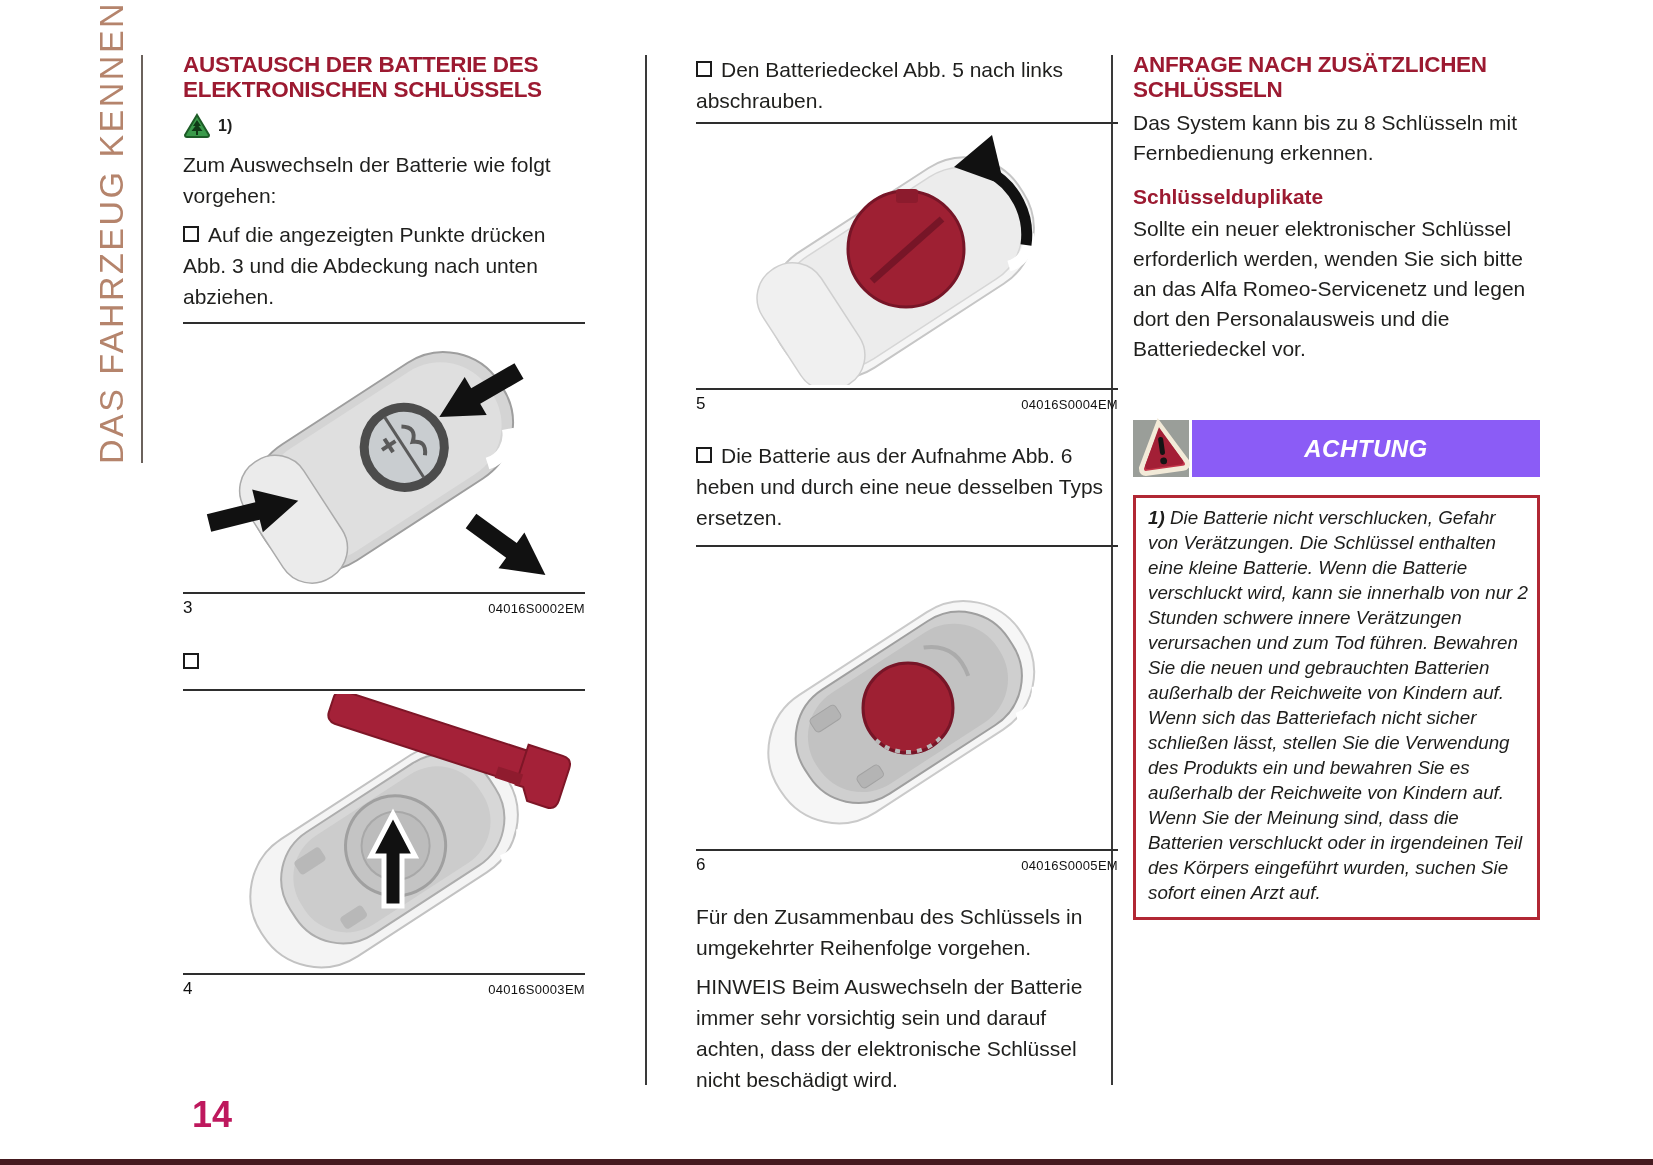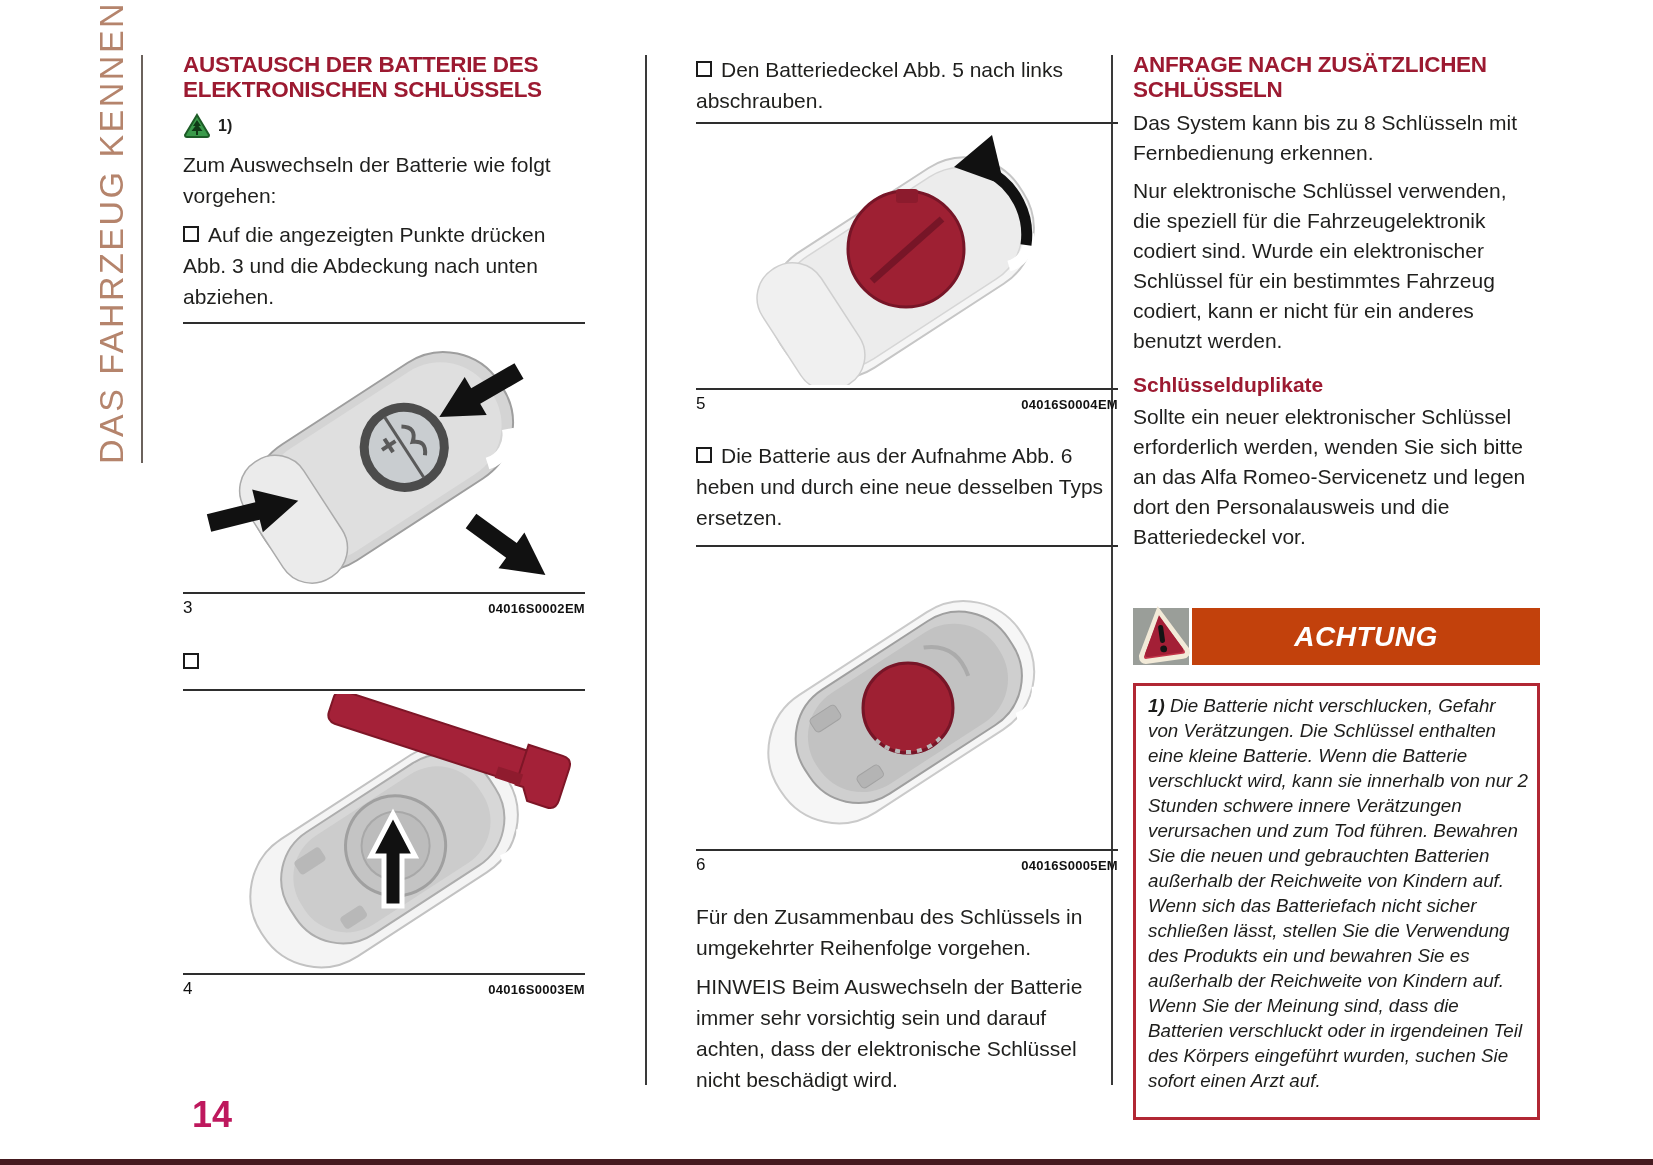--- a/index.html
+++ b/index.html
@@ -32,31 +32,31 @@
     display:inline-block; width:12px; height:12px; border:2.5px solid #1a1a1a;
     margin-right:9px; transform:translateY(0px); background:#ffffff;
   }
   .footnote-row{display:flex; align-items:center; gap:7px; margin-top:9px; height:30px;}
   .footnote-row b{font-size:16px; font-weight:700;}
   
   .fig{margin-top:10px; border-top:2px solid #2e2e2e; border-bottom:2px solid #2e2e2e; padding:3px 0;}
   .fig svg{display:block;}
   .figcap{display:flex; justify-content:space-between; align-items:baseline; margin-top:4px;}
   .figcap .num{font-size:17px; font-weight:400; color:#111;}
-  .figcap .code{font-size:13px; font-weight:700; letter-spacing:0.3px; color:#111;}
+  .figcap .code{font-size:13px; font-weight:400; letter-spacing:0.3px; color:#111;}
   
   .warnbar{display:flex; gap:3px; margin-top:56px; height:57px;}
   .warnbar .iconcell{position:relative; width:56px; background:#9A9E99; flex:none;}
   .warnbar .iconcell svg{position:absolute; left:-2px; top:-5px;}
   .warnbar .title{
-    flex:1; background:#c2410c; display:flex; align-items:center; justify-content:center;
-    color:#ffffff; font-size:28px; font-weight:700; font-style:italic; letter-spacing:0.5px;
+    flex:1; background:#8b5cf6; display:flex; align-items:center; justify-content:center;
+    color:#ffffff; font-size:24px; font-weight:700; font-style:italic; letter-spacing:0.5px;
   }
   .warnbox{
-    margin-top:18px; border:3px solid #B12734; padding:7px 9px 24px 12px;
+    margin-top:18px; border:3px solid #B12734; padding:7px 9px 12px 12px;
     font-style:italic; font-size:18.8px; line-height:25px; color:#1d1d1b; box-sizing:border-box;
   }
   .warnbox b{font-weight:700;}
   
   #page-number{position:absolute; left:192px; top:1094px; font-size:36px; font-weight:800; color:#be185d;}
   #footer-bar{position:absolute; left:0; bottom:0; width:1653px; height:6px; background:#451A1F;}
 </style>
 </head>
 <body>
 
@@ -178,21 +178,20 @@
       <span class="code">04016S0005EM</span>
     </div>
 
     <p style="margin-top:26px">Für den Zusammenbau des Schlüssels in umgekehrter Reihenfolge vorgehen.</p>
     <p>HINWEIS Beim Auswechseln der Batterie immer sehr vorsichtig sein und darauf achten, dass der elektronische Schlüssel nicht beschädigt wird.</p>
   </div>
 
   <div id="col3" class="col">
     <h2 class="sect">ANFRAGE NACH ZUSÄTZLICHEN SCHLÜSSELN</h2>
     <p style="margin-top:6px">Das System kann bis zu 8 Schlüsseln mit Fernbedienung erkennen.</p>
-    <p>Nur elektronische Schlüssel verwenden, die speziell für die Fahrzeugelektronik codiert sind. Wurde ein elektronischer Schlüssel für ein bestimmtes Fahrzeug codiert, kann er nicht für ein anderes benutzt werden.</p>
     <h3 class="sub">Schlüsselduplikate</h3>
     <p style="margin-top:4px">Sollte ein neuer elektronischer Schlüssel erforderlich werden, wenden Sie sich bitte an das Alfa Romeo-Servicenetz und legen dort den Personalausweis und die Batteriedeckel vor.</p>
 
     <div class="warnbar">
       <div class="iconcell">
         <svg width="62" height="66" viewBox="0 0 62 66">
           <g transform="rotate(-8 31 34)">
             <path d="M31 8 L54 50 Q55 56 49 56 L13 56 Q7 56 8 50 Z" fill="#c23449" stroke="#f2ead8" stroke-width="5"></path>
             <path d="M31 12 L50 48 Q51 52 47 52 L15 52 Q11 52 12 48 Z" fill="#a31f36"></path>
             <rect x="28.5" y="22" width="5" height="18" rx="2.5" fill="#141414"></rect>

